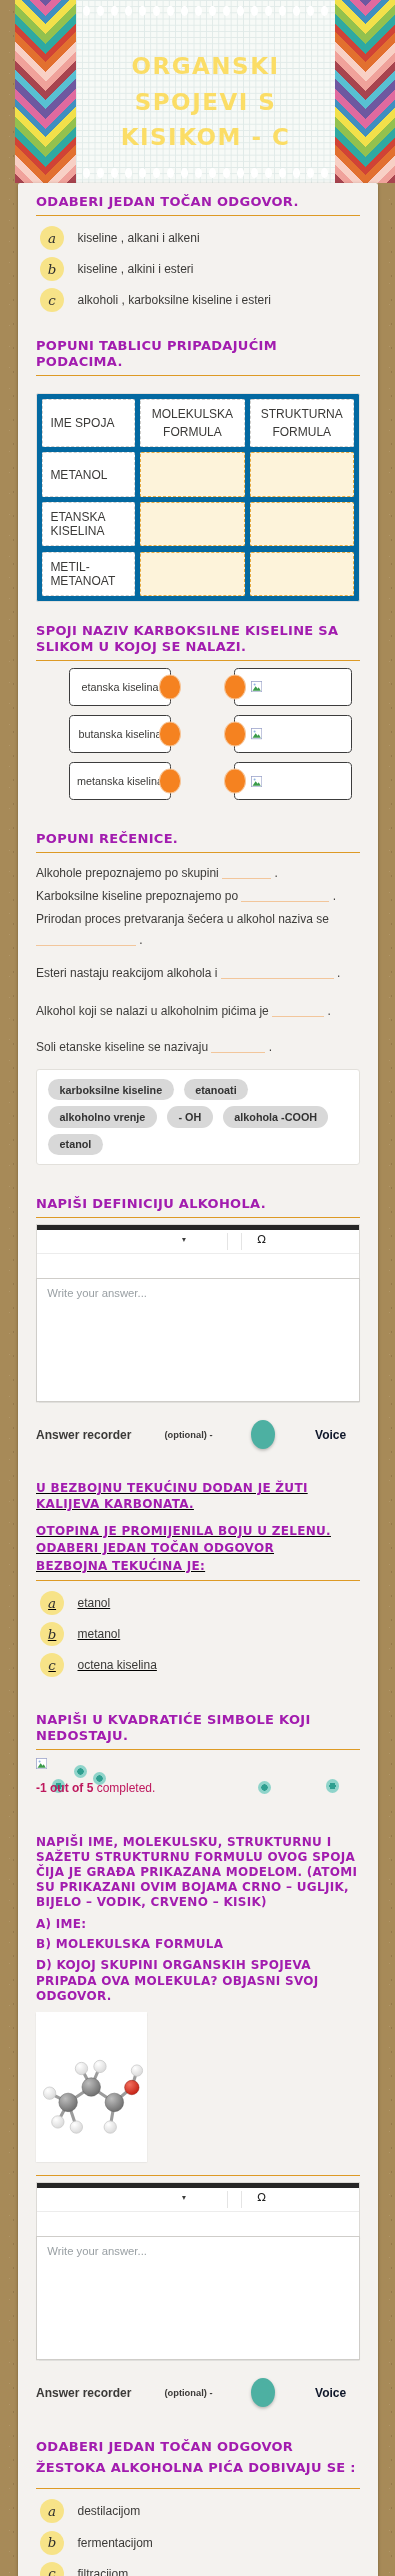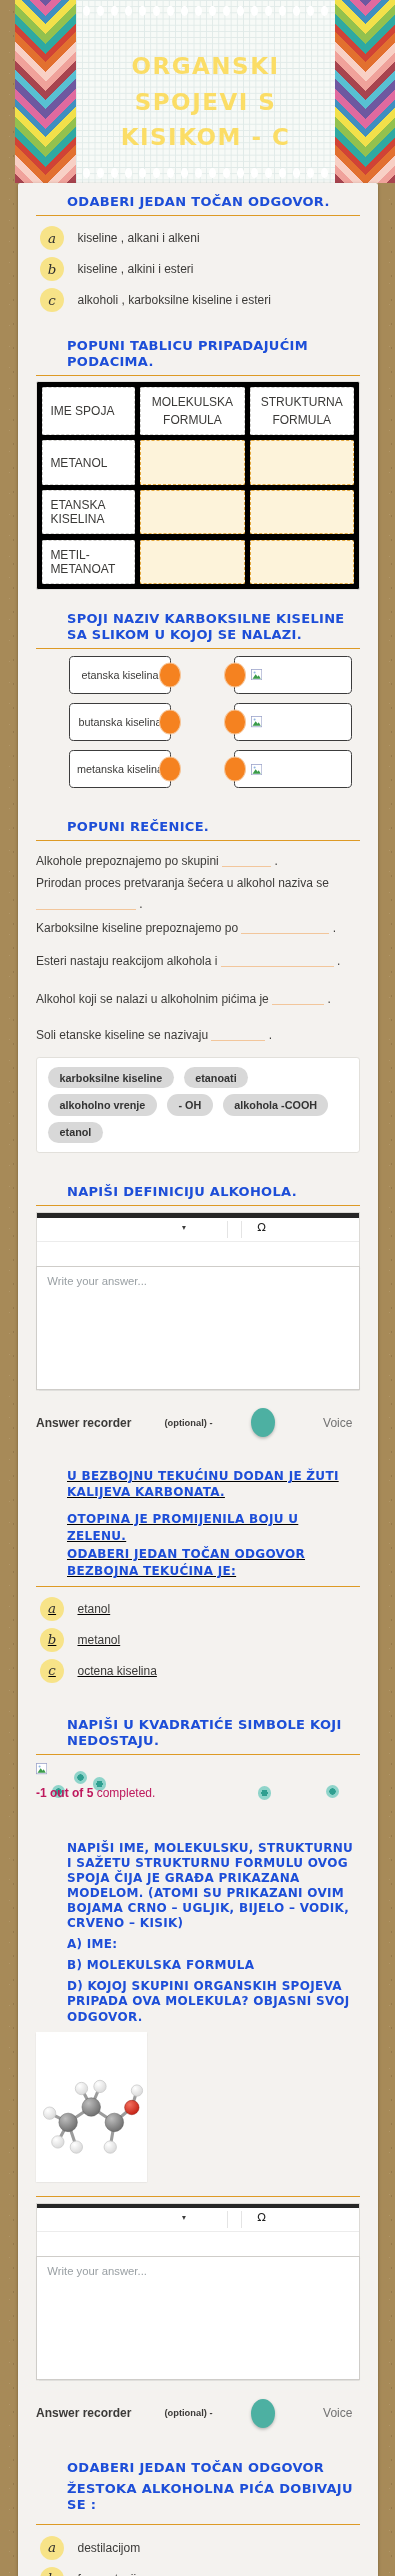--- a/index.html
+++ b/index.html
@@ -26,32 +26,32 @@
   .perf.top{top:6.2px}.perf.bot{bottom:5.2px}
   .perf span{width:6.7px;height:9.8px;background:#fff;border-radius:50%;}
   .hero-title{position:absolute;top:49px;left:0;right:0;text-align:center;
     font-family:"DejaVu Sans",sans-serif;font-weight:700;font-size:23px;line-height:1.55;
     color:#fbdd66;letter-spacing:1.5px;}
   
   .card{position:relative;margin-left:18px;width:360px;height:3275px;background:#f4f2ef;
     border-radius:2.1px;box-shadow:0 1px 3.1px rgba(40,25,5,.4);overflow:hidden;}
   .inner{padding:0 18px;}
   .sec-head{font-family:"DejaVu Sans",sans-serif;font-weight:700;font-size:13px;line-height:1.22;
-    color:#1d4ed8;letter-spacing:0.3px;margin-left:31px;}
+    color:#a21caf;letter-spacing:0.3px;}
   .sec-head.sm{font-size:12px;}
   .rule{border:none;border-top:1px solid #dd9a25;margin:5.2px 0 0 0;}
   
   .opt-list{margin-top:8.2px;}
   .opt{display:flex;align-items:center;gap:13.4px;height:27px;margin:0 0 4.1px 4.1px;}
   .opt-circle{width:24px;height:24px;border-radius:50%;background:#f7e388;flex:0 0 auto;
     display:flex;align-items:center;justify-content:center;
     font-family:"DejaVu Serif",serif;font-style:italic;font-size:13.4px;color:#2e2e2e;}
   .opt-label{font-size:12px;color:#3b3a38;}
   
-  .tbl{margin-top:5px;background:#000000;border:0.5px solid #e3e1dd;border-radius:2.1px;padding:5.2px;
+  .tbl{margin-top:17px;background:#0369a1;border:0.5px solid #e3e1dd;border-radius:2.1px;padding:5.2px;
     display:grid;grid-template-columns:93px 1fr 1fr;gap:5.2px;}
   .cell{border:1px dashed #cfcecb;background:#fff;border-radius:1.5px;display:flex;align-items:center;
     padding:5.2px 7.2px;font-size:12px;color:#3b3a38;min-height:32px;}
   .cell.center{justify-content:center;text-align:center;line-height:1.5;}
   .cell.blank{background:#fdf3da;border:1px dashed #e5a93f;}
   
   .match-row{position:relative;height:36px;margin-bottom:11.3px;}
   .match-card{position:absolute;top:0;width:100px;height:36px;background:#fff;border:0.8px solid #3c3c3c;
     border-radius:4.6px;display:flex;align-items:center;justify-content:center;font-size:10.8px;color:#3b3a38;}
   .match-card.left{left:33px;}
@@ -79,21 +79,21 @@
   .ed-space{height:24px;background:#fff;}
   .ed-textarea{height:106px;background:#fff;border:0.5px solid #cfcdc9;box-shadow:0 0.5px 1px rgba(0,0,0,.08);
     padding:8.2px 10.3px;}
   .placeholder{color:#9aa0a4;font-size:11.3px;}
   
   .recorder{display:flex;align-items:center;margin-top:18.5px;height:29px;gap:29px;}
   .rec-label{font-size:12px;font-weight:700;color:#3b3a38;}
   .rec-opt{font-size:9.3px;font-weight:700;color:#3b3a38;margin-left:4.1px;}
   .voice-btn{width:24px;height:29px;border-radius:50%;border:none;background:#4db0a2;margin:0 11.3px 0 9.3px;
     box-shadow:0 1.5px 3.1px rgba(0,0,0,.25);cursor:pointer;}
-  .voice-label{font-size:12px;font-weight:400;color:#737373;margin-left:8px;}
+  .voice-label{font-size:12px;font-weight:700;color:#0f172a;}
   
   .q7-block{position:relative;height:59px;margin-top:8.2px;}
   .dot{position:absolute;width:13.4px;height:13.4px;border-radius:50%;
     background:radial-gradient(circle,#2f9f90 0 34%,#8fd4ca 35% 100%);}
   .progress{position:absolute;left:0;top:23px;font-size:12px;color:#be185d;}
   
   .molecule-panel{margin-top:7.2px;width:111px;height:150px;background:#fff;box-shadow:0 0.5px 1.5px rgba(0,0,0,.12);}
   
   .sec-q1{margin-top:11.3px;} .sec-q2{margin-top:24px;} .sec-q3{margin-top:20.6px;}
   .sec-q4{margin-top:33px;} .sec-q5{margin-top:31px;} .sec-q6{margin-top:32px;text-decoration:underline;}
@@ -252,28 +252,28 @@
 
   <section class="sec-q4">
     <div class="sec-head">POPUNI REČENICE.</div>
     <hr class="rule">
     <div class="mt18">
       <div class="sent">
         <span>Alkohole prepoznajemo po skupini</span>
         <span class="blankline" style="width:49px"></span>
         <span>.</span>
       </div>
+      <div class="sent" style="margin-top:3.1px">
+        <span>Karboksilne kiseline prepoznajemo po</span>
+        <span class="blankline" style="width:88px"></span>
+        <span>.</span>
+      </div>
       <div class="sent" style="margin-top:2.1px">
         <span>Prirodan proces pretvaranja šećera u alkohol naziva se</span><br>
         <span class="blankline" style="width:100px"></span>
-        <span>.</span>
-      </div>
-      <div class="sent" style="margin-top:3.1px">
-        <span>Karboksilne kiseline prepoznajemo po</span>
-        <span class="blankline" style="width:88px"></span>
         <span>.</span>
       </div>
       <div class="sent" style="margin-top:12.4px">
         <span>Esteri nastaju reakcijom alkohola i</span>
         <span class="blankline" style="width:113px"></span>
         <span>.</span>
       </div>
       <div class="sent" style="margin-top:17.5px">
         <span>Alkohol koji se nalazi u alkoholnim pićima je</span>
         <span class="blankline" style="width:52px"></span>

